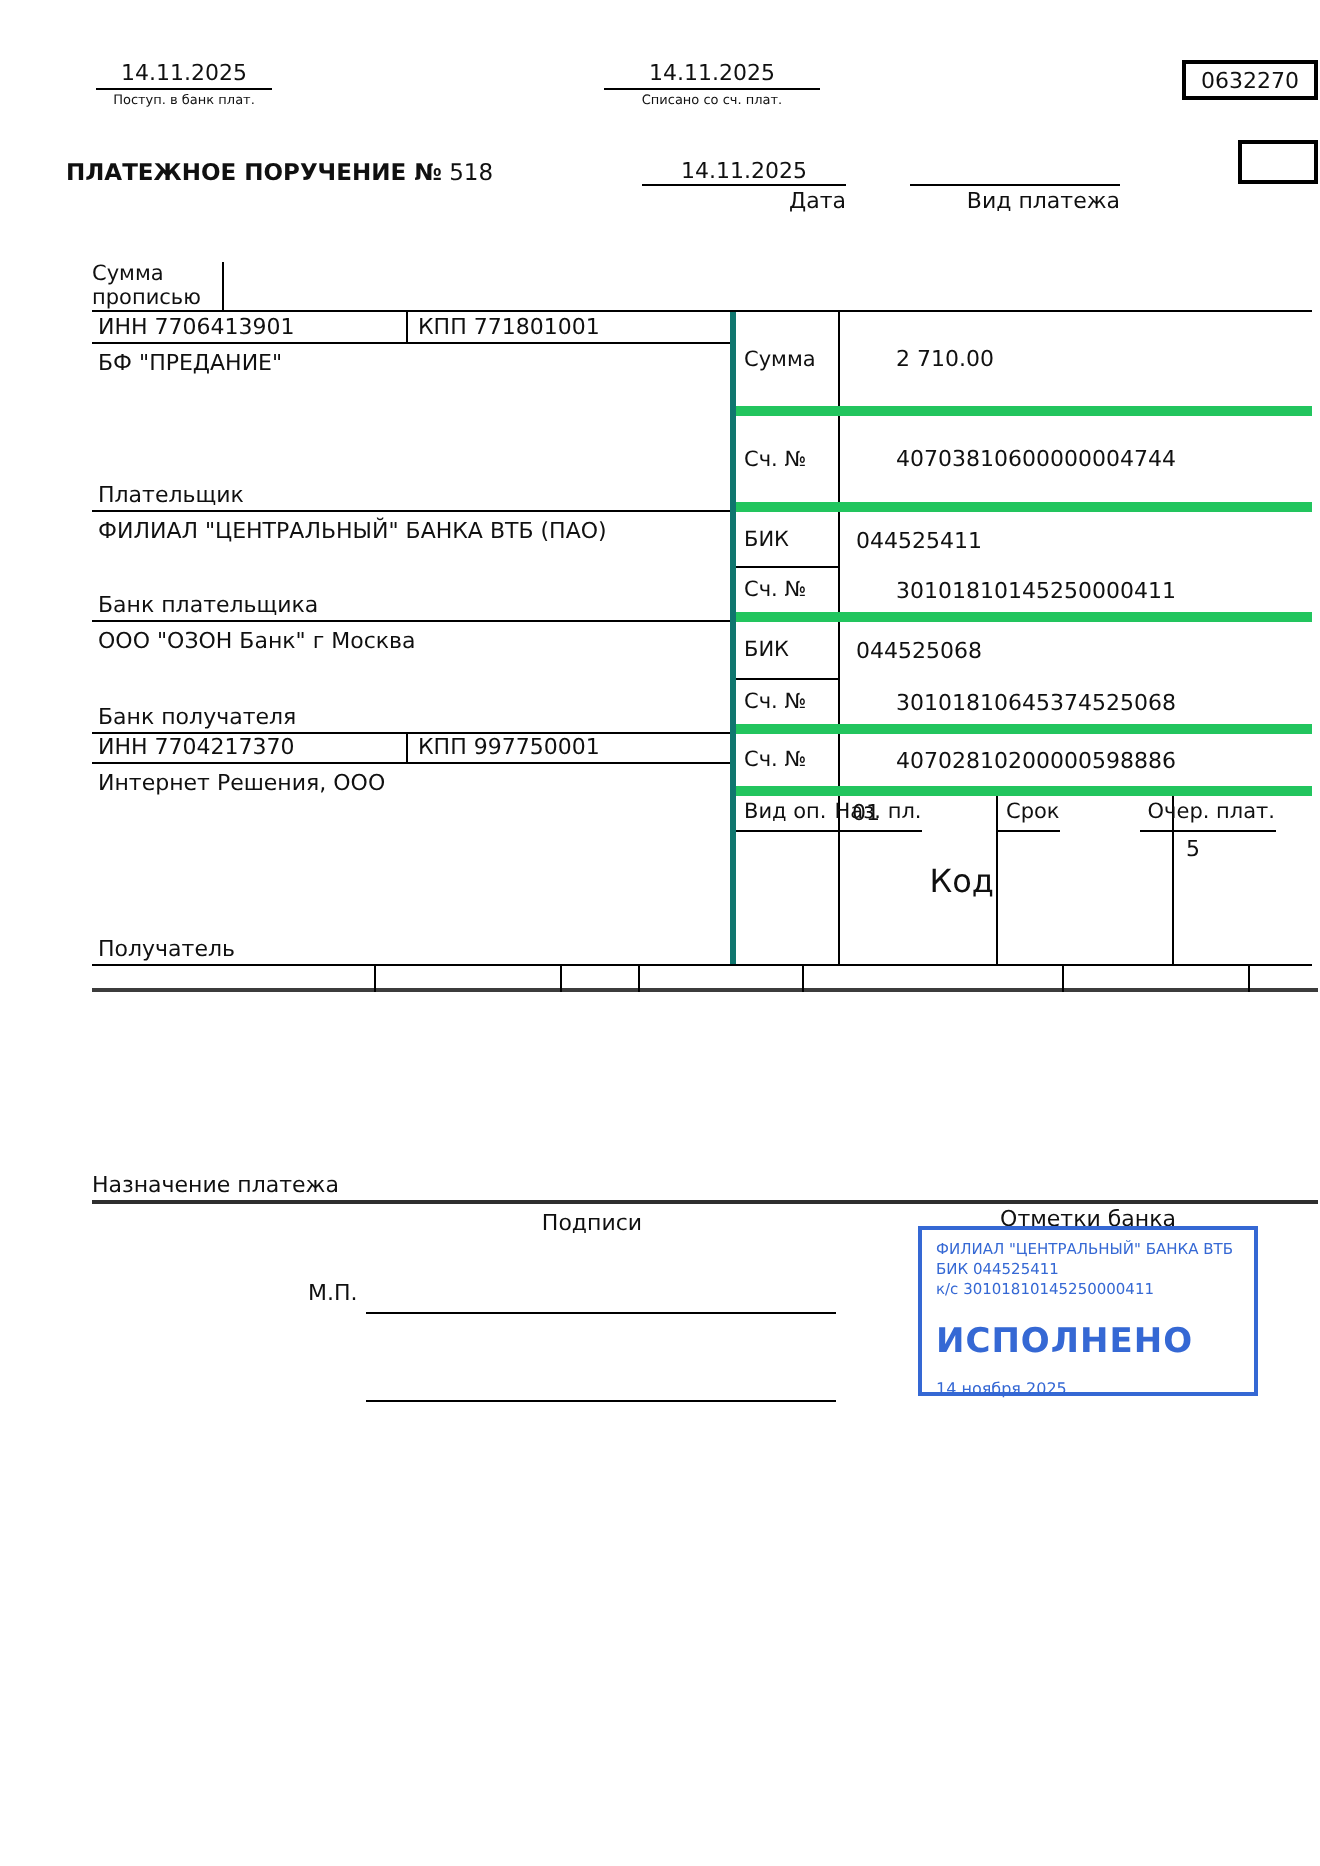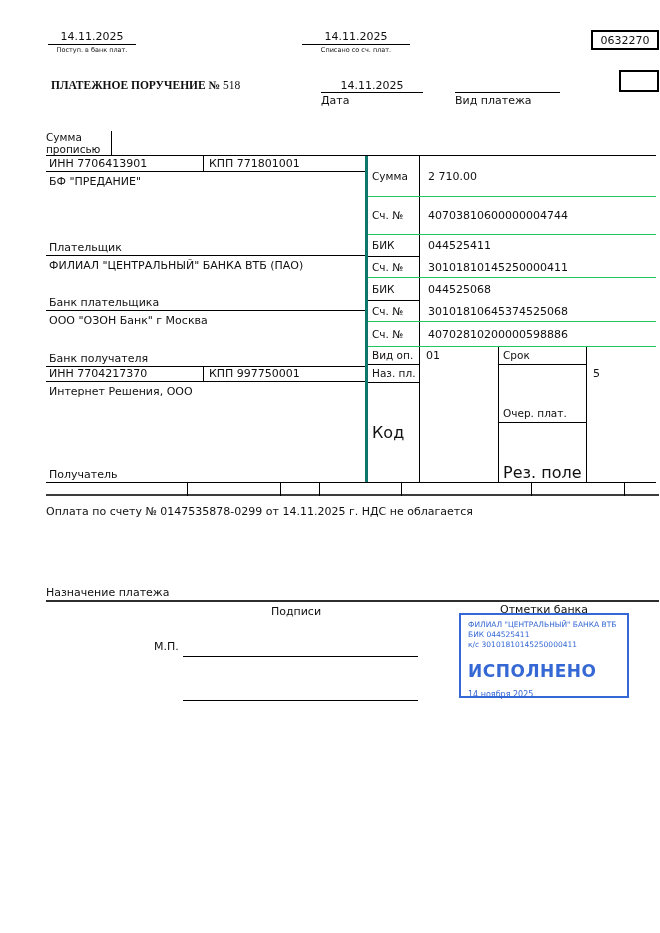--- a/index.html
+++ b/index.html
@@ -8,24 +8,24 @@
     font-family:"DejaVu Sans","Liberation Sans",sans-serif;
     font-size:11px;color:#101010;overflow:hidden;
   }
   .abs{position:absolute;margin-left:21px;}
   
   .date-block .val{text-align:center;border-bottom:1px solid #000;padding-bottom:1px;font-size:11px;}
   .date-block .sub{text-align:center;font-size:6.5px;padding-top:1px;white-space:nowrap;}
   .form-code-box{left:570px;top:30px;width:64px;height:16px;border:2px solid #000;
     display:flex;align-items:center;justify-content:center;font-size:11px;}
   .empty-box{left:598px;top:70px;width:36px;height:18px;border:2px solid #000;}
-  .title{left:30px;top:79px;font-size:11.5px;white-space:nowrap;font-family:Liberation Serif, serif;}
+  .title{left:12px;top:79px;font-size:11.5px;white-space:nowrap;}
   .title b{font-weight:bold;}
   .field .val{text-align:center;border-bottom:1px solid #000;font-size:11px;height:13px;}
-  .field .lbl{text-align:left;font-size:11px;padding-top:1px;}
+  .field .lbl{text-align:right;font-size:11px;padding-top:1px;}
   
   .words-row{left:25px;top:131px;width:610px;height:25px;border-bottom:1px solid #000;display:flex;box-sizing:border-box;}
   .words-label{width:65px;border-right:1px solid #000;font-size:10.5px;line-height:1.12;padding-top:1px;}
   .words-text{flex:1;padding:7px 0 0 7px;font-size:11px;}
   
   .main{left:25px;top:156px;width:610px;height:327px;display:flex;border-bottom:1px solid #000;box-sizing:border-box;}
   .left-col{width:322px;border-right:3px solid #0f766e;display:flex;flex-direction:column;box-sizing:border-box;justify-content:flex-end;}
   .inn-row{display:flex;border-bottom:1px solid #000;box-sizing:border-box;}
   .inn-row .inn{width:158px;border-right:1px solid #000;padding-left:3px;box-sizing:border-box;}
   .inn-row .kpp{flex:1;padding-left:5px;}
@@ -33,25 +33,25 @@
   .inn-row-2{height:15px;line-height:14px;}
   .block{position:relative;border-bottom:1px solid #000;padding:3px 4px 0 3px;box-sizing:border-box;}
   .block .bname{font-size:11px;line-height:1.25;}
   .block .blabel{position:absolute;bottom:1px;left:3px;font-size:11px;}
   .block.last{border-bottom:none;flex:1;}
   .right-col{flex:1;display:flex;flex-direction:column;box-sizing:border-box;}
   .r-row{display:flex;align-items:center;box-sizing:border-box;}
   .r-row .r-label{width:52px;align-self:stretch;border-right:1px solid #000;display:flex;align-items:center;
     padding-left:4px;box-sizing:border-box;font-size:10.5px;white-space:nowrap;}
   .r-row .r-val{flex:1;padding-left:8px;}
-  .bb{border-bottom:1px solid #22c55e;}
+  .bb{border-bottom:5px solid #22c55e;gap:20px;}
   .r-label.lb{border-bottom:1px solid #000;}
   
   .opgrid{flex:1;display:flex;box-sizing:border-box;}
-  .opgrid .c{display:flex;flex-direction:column;box-sizing:border-box;}
+  .opgrid .c{display:flex;flex-direction:row;box-sizing:border-box;}
   .opgrid .c1{width:52px;border-right:1px solid #000;}
   .opgrid .c2{width:79px;border-right:1px solid #000;}
   .opgrid .c3{width:88px;border-right:1px solid #000;gap:40px;}
   .opgrid .c4{flex:1;}
   .opgrid .lab{height:18px;line-height:17px;border-bottom:1px solid #000;padding-left:4px;font-size:10.5px;white-space:nowrap;box-sizing:border-box;}
   .opgrid .tall{flex:1;display:flex;align-items:center;padding-left:4px;font-size:16px;}
   .opgrid .v{padding:2px 0 0 6px;}
   
   .marks-row{left:25px;top:483px;width:613px;height:13px;border-bottom:2px solid #3c3c3c;box-sizing:border-box;}
   .marks-row .d{position:absolute;top:0;width:1px;height:13px;background:#000;}
@@ -187,21 +187,20 @@
 
   <div class="abs marks-row">
     <div class="d" style="left:141px;"></div>
     <div class="d" style="left:234px;"></div>
     <div class="d" style="left:273px;"></div>
     <div class="d" style="left:355px;"></div>
     <div class="d" style="left:485px;"></div>
     <div class="d" style="left:578px;"></div>
   </div>
 
-  <div class="abs purpose">Оплата по счету № 0147535878-0299 от 14.11.2025 г. НДС не облагается</div>
   <div class="abs purpose-label">Назначение платежа</div>
   <div class="abs thick-line"></div>
 
   <div class="abs sig-title">Подписи</div>
   <div class="abs marks-title">Отметки банка</div>
   <div class="abs mp">М.П.</div>
   <div class="abs sig-line sig-line-1"></div>
   <div class="abs sig-line sig-line-2"></div>
 
   <div class="abs stamp" style="border-color: rgb(53, 104, 212); color: rgb(53, 104, 212);">

